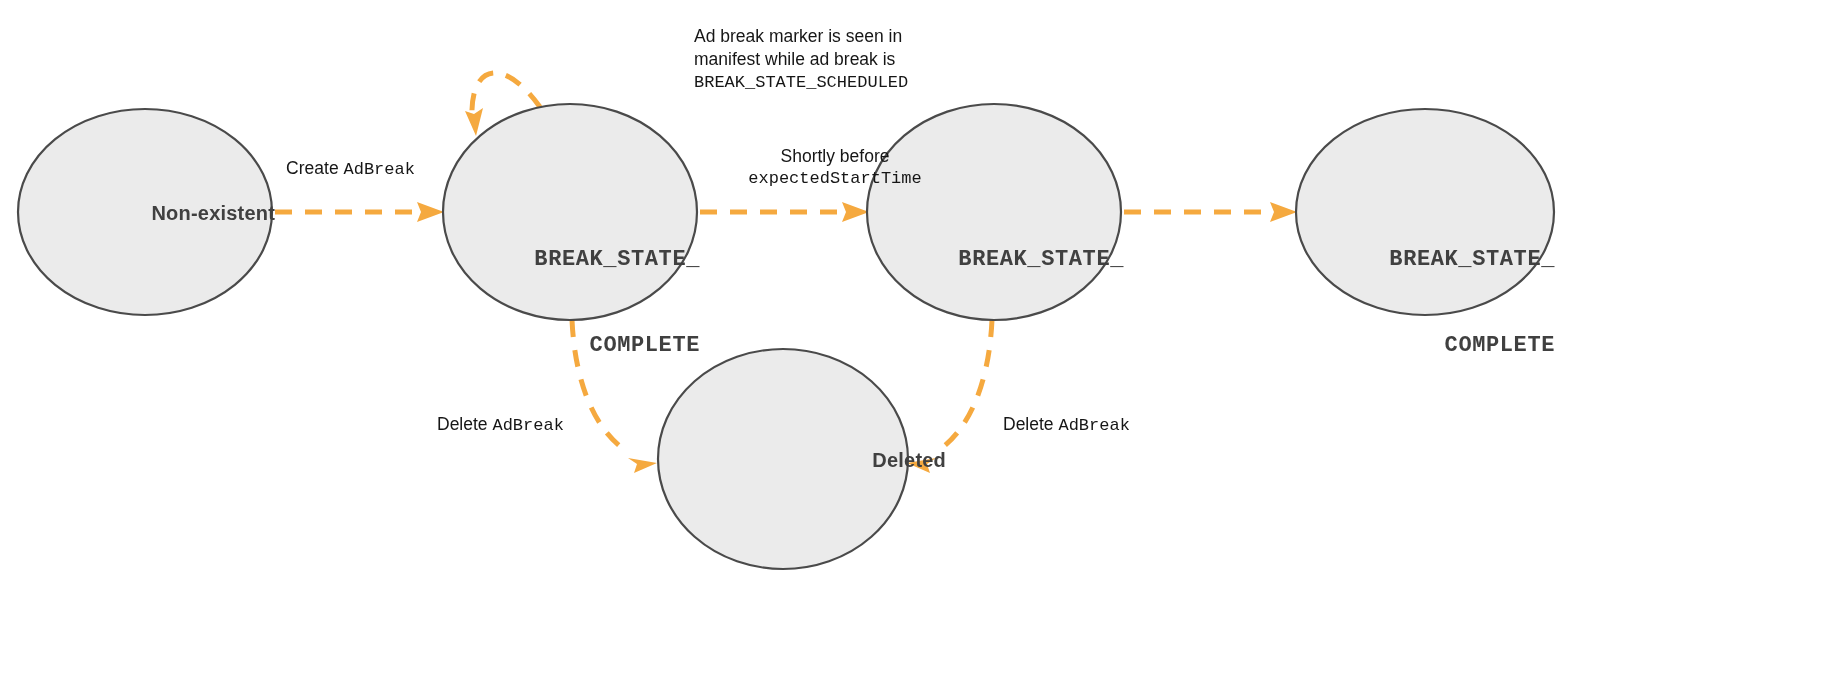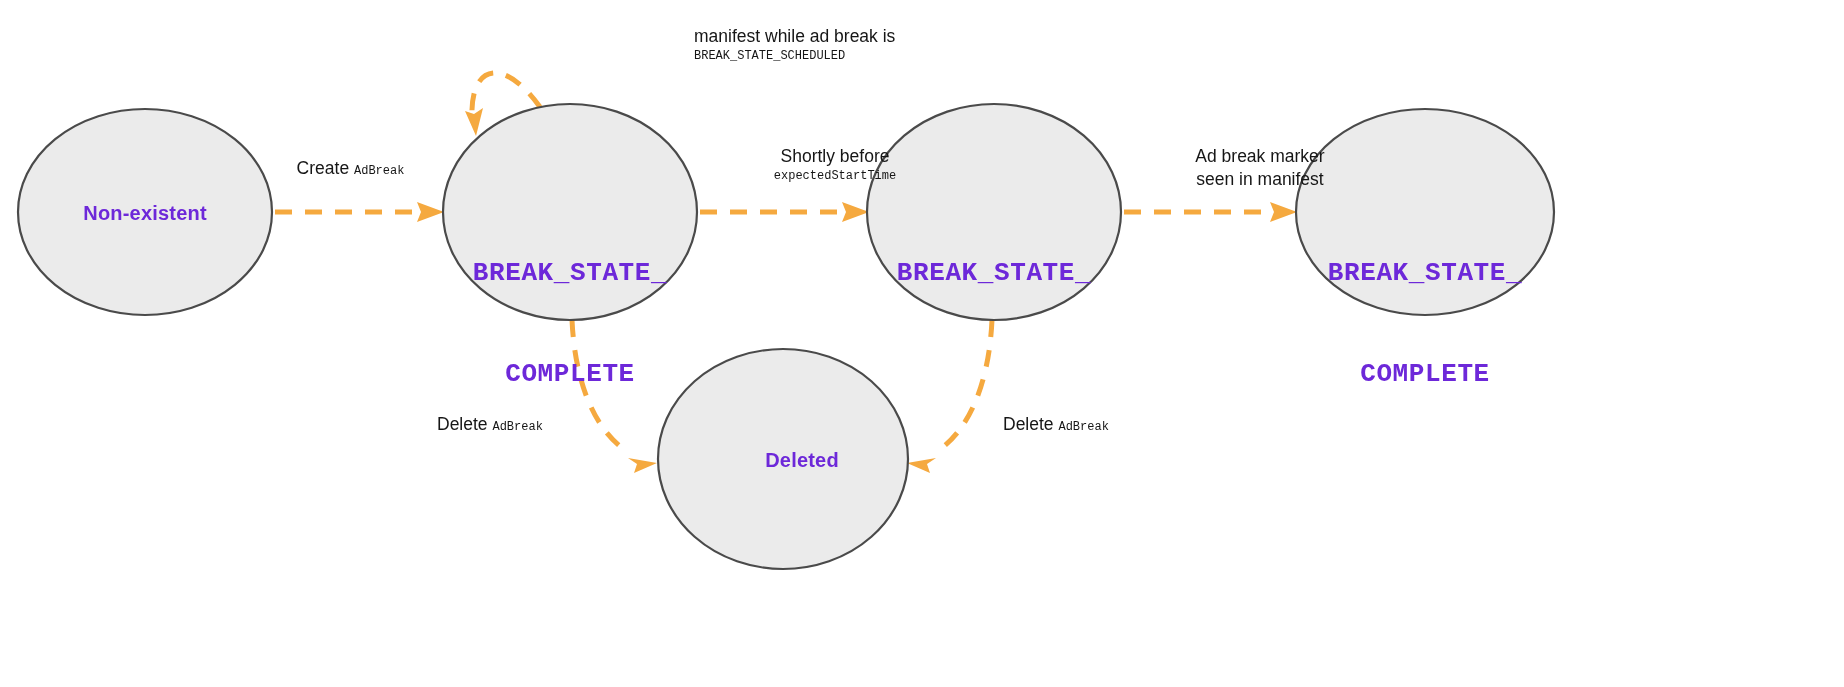--- a/index.html
+++ b/index.html
@@ -38,52 +38,52 @@
     stroke-width: 5;
     stroke-dasharray: 17 13;
     stroke-linecap: butt;
   }
   .edge-head {
     fill: #f5a93f;
     stroke: none;
   }
   .node-label {
     position: absolute;
-    text-align: center;
-    color: #6d28d9;
+    text-align: right;
+    color: #404040;
     line-height: 1.30;
     pointer-events: none;
     white-space: pre;
   }
   .node-label.plain {
     font-family: "Liberation Sans", sans-serif;
     font-weight: bold;
     font-size: 20px;
     letter-spacing: 0.2px;
   }
   .node-label.mono {
     font-family: "Liberation Mono", monospace;
     font-weight: bold;
-    font-size: 26px;
+    font-size: 22px;
     letter-spacing: 0.6px;
   }
   .edge-label {
     position: absolute;
     color: #161616;
     line-height: 1.34;
     font-size: 17.5px;
     pointer-events: none;
     white-space: nowrap;
   }
   .edge-label .sans {
     font-family: "Liberation Sans", sans-serif;
   }
   .edge-label .mono {
     font-family: "Liberation Mono", monospace;
-    font-size: 12px;
+    font-size: 17px;
   }
   .edge-label .ln {
     display: block;
   }
   .ctr { text-align: center; }
   .lft { text-align: left; }
 </style>
 </head>
 <body>
 
@@ -144,33 +144,30 @@
     <span class="ln" style="display:block;">COMPLETE</span>
   </div>
 
   <div class="node-label plain" style="left:658px; top:447px; width:288px;">Deleted</div>
 
   <div class="edge-label ctr" style="left:258px; top:157px; width:185px;">
     <span class="sans">Create </span><span class="mono">AdBreak</span>
   </div>
 
   <div class="edge-label lft" style="left:694px; top:25px; width:300px;">
+    <span class="ln sans">Ad break marker is seen in</span>
     <span class="ln sans">manifest while ad break is</span>
     <span class="ln mono">BREAK_STATE_SCHEDULED</span>
   </div>
 
   <div class="edge-label ctr" style="left:700px; top:145px; width:270px;">
     <span class="ln sans">Shortly before</span>
     <span class="ln mono">expectedStartTime</span>
   </div>
 
-  <div class="edge-label ctr" style="left:1110px; top:145px; width:300px;">
-    <span class="ln sans">Ad break marker</span>
-    <span class="ln sans">seen in manifest</span>
-  </div>
 
   <div class="edge-label lft" style="left:437px; top:413px; width:200px;">
     <span class="sans">Delete </span><span class="mono">AdBreak</span>
   </div>
 
   <div class="edge-label lft" style="left:1003px; top:413px; width:200px;">
     <span class="sans">Delete </span><span class="mono">AdBreak</span>
   </div>
 
 </div>

